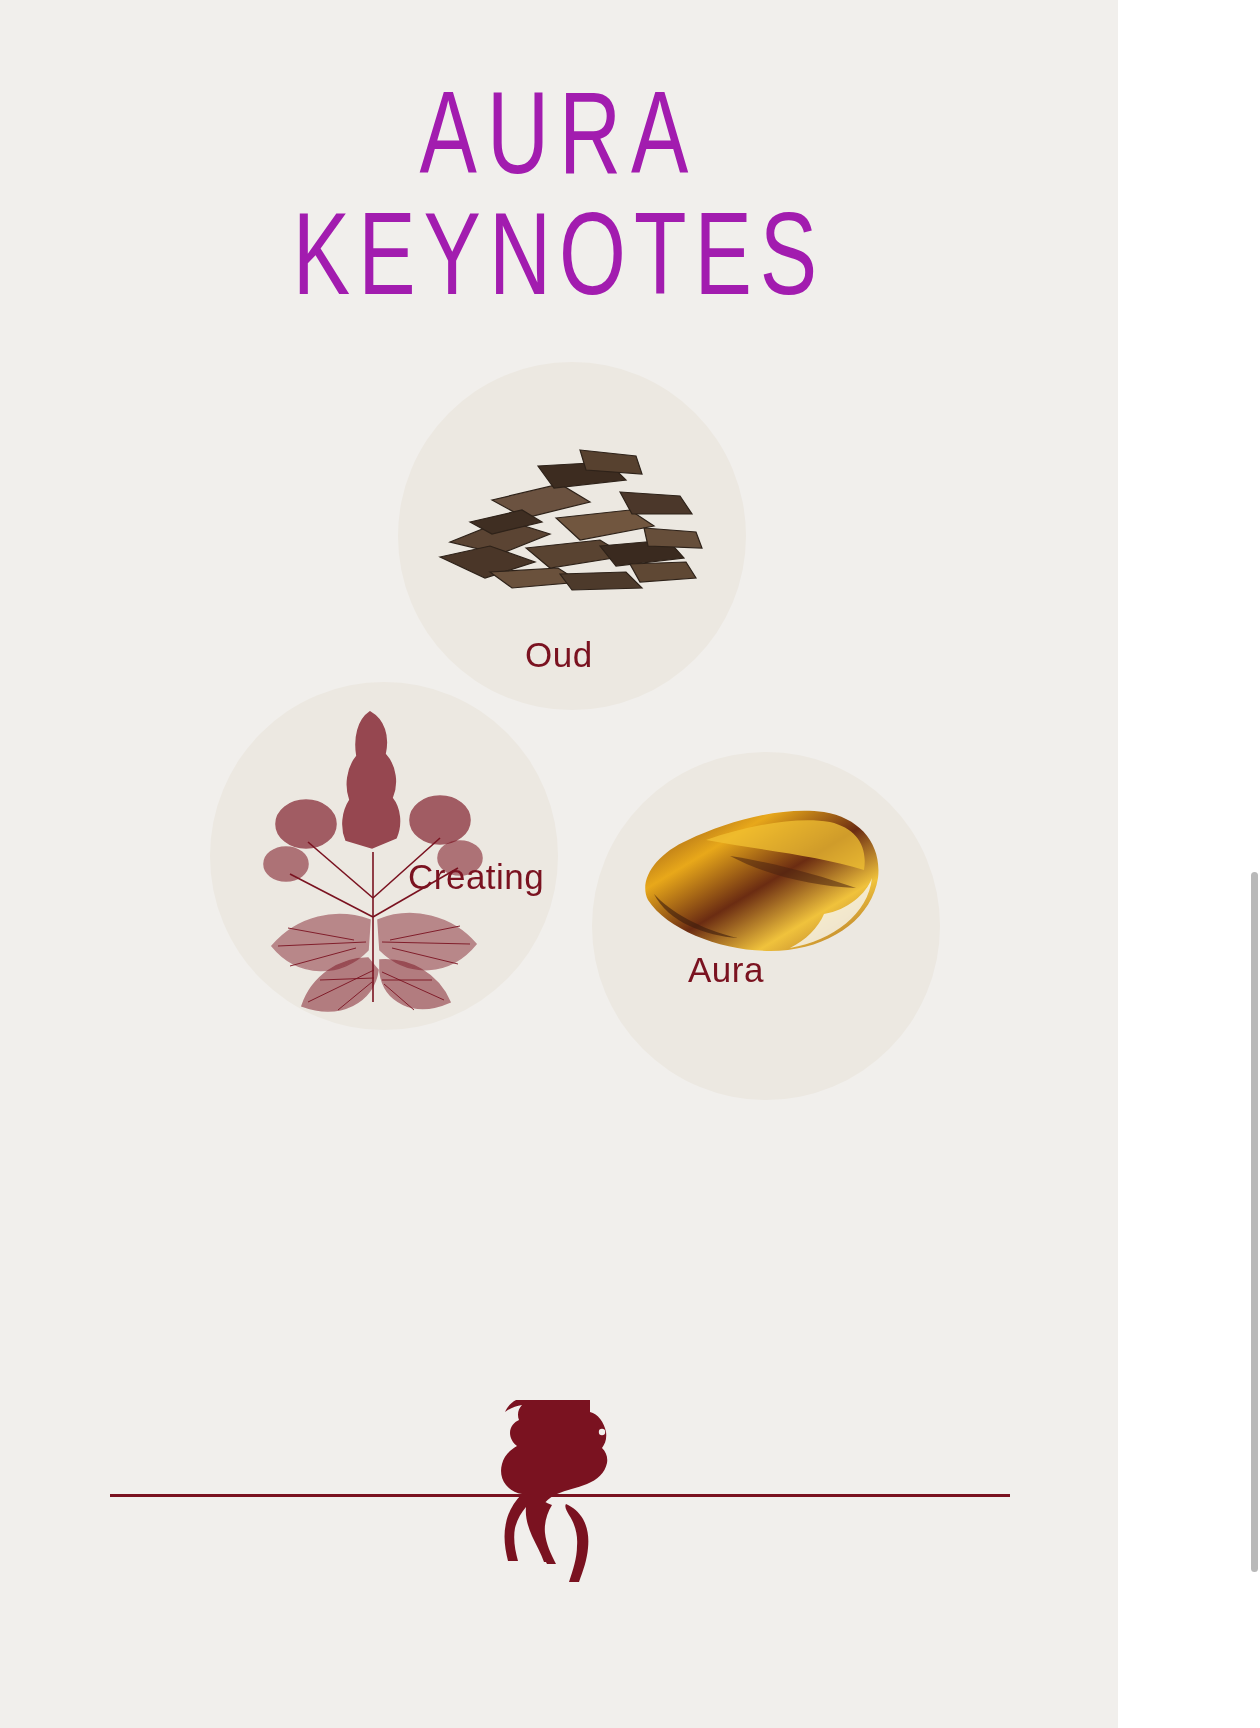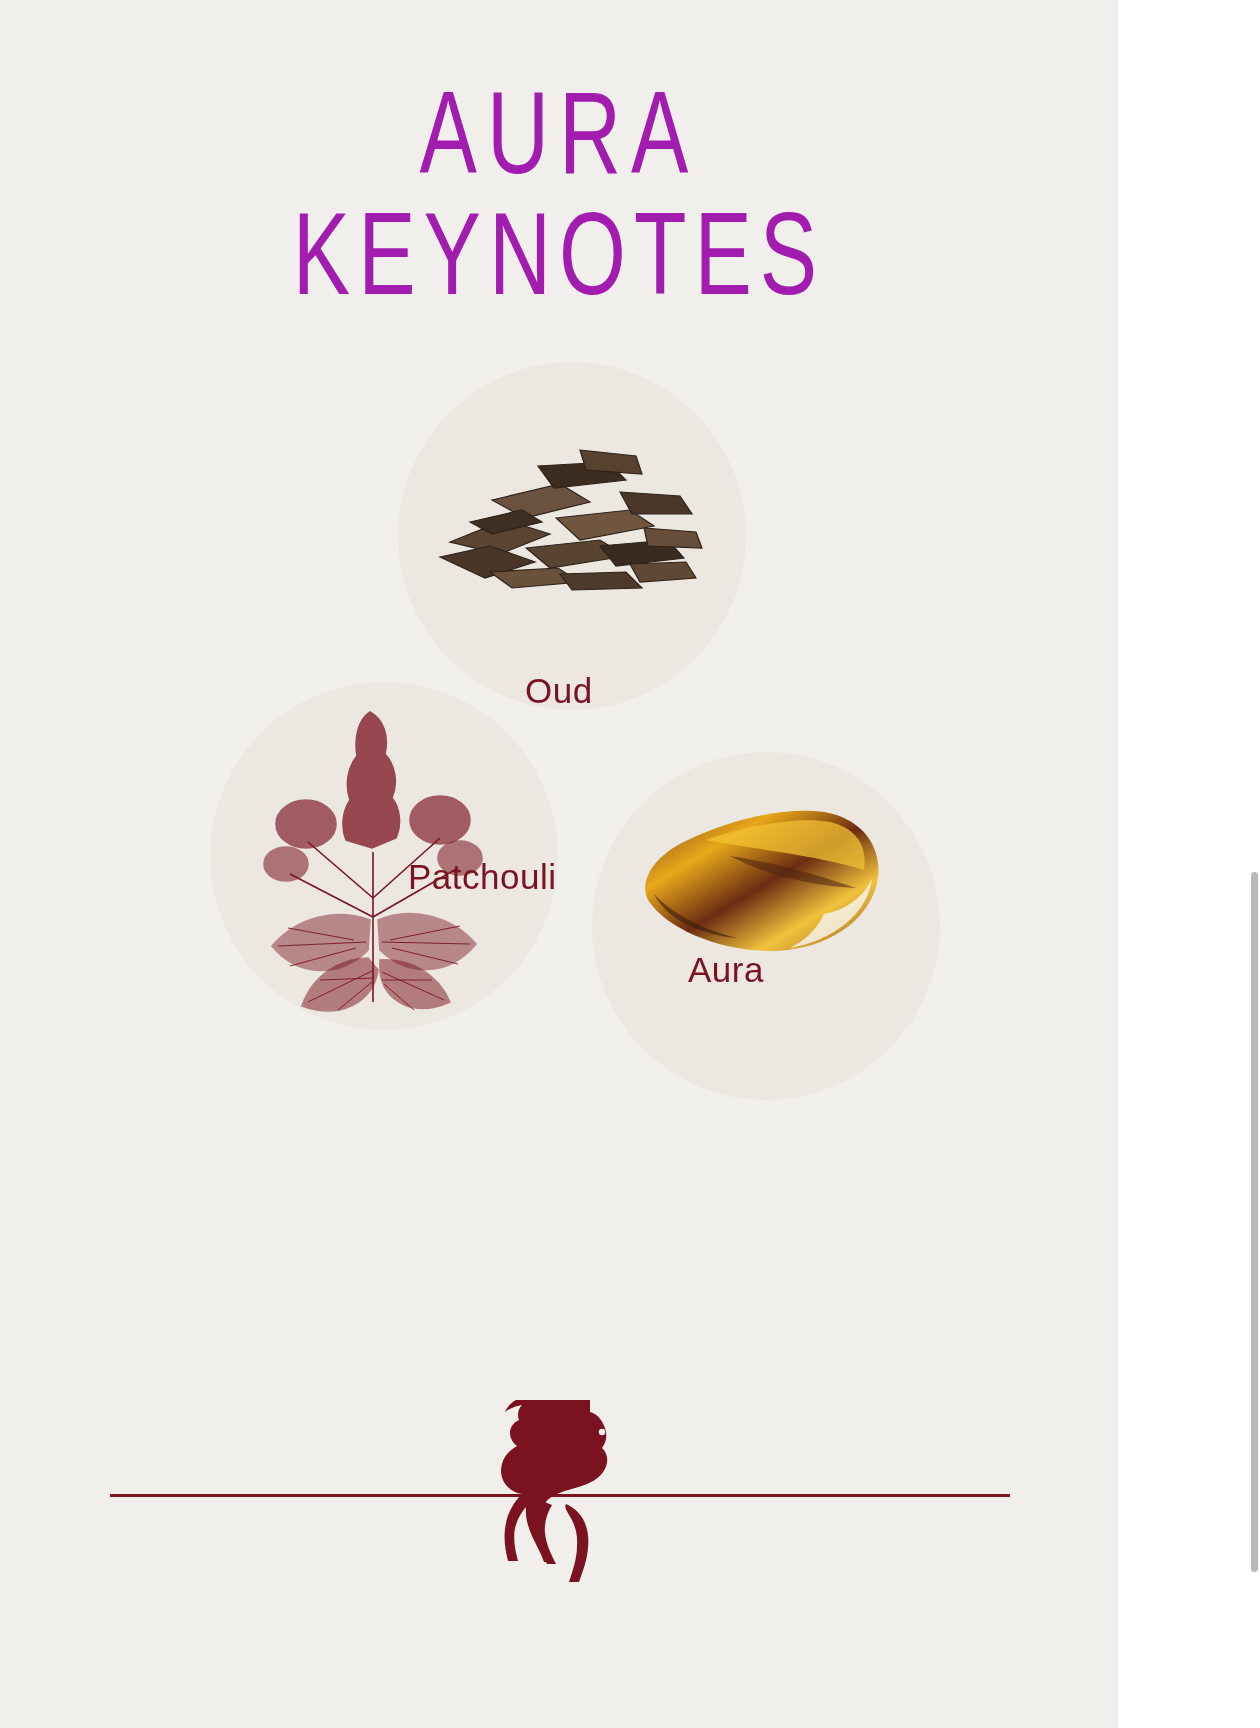--- a/index.html
+++ b/index.html
@@ -86,21 +86,21 @@
   }
   .note-label {
     position: absolute;
     color: #7a1220;
     font-size: 35px;
     font-family: "Liberation Sans", sans-serif;
     font-weight: 400;
     letter-spacing: 0.5px;
     white-space: nowrap;
   }
-  .label-oud   { left: 525px; top: 273px; margin-top: 36px; }
+  .label-oud   { left: 525px; top: 273px; }
   .label-patch { left: 408px; top: 495px; }
   .label-amber { left: 688px; top: 588px; }
 
   .art { position: absolute; }
   .art-oud    { left: 430px;  top: 60px;  width: 290px; height: 200px; }
   .art-patch  { left: 228px;  top: 340px; width: 290px; height: 320px; }
   .art-amber  { left: 610px;  top: 420px; width: 310px; height: 210px; }
 
   
   .description {
@@ -234,21 +234,21 @@
           </linearGradient>
         </defs>
         <path d="M38 118 C28 98 46 72 78 58 C116 40 170 24 214 30 C250 36 272 62 268 96 C262 134 226 162 178 168 C126 174 60 152 38 118 Z" fill="url(#amberGrad)"></path>
         <path d="M96 58 C136 44 186 34 220 40 C246 46 258 64 254 88 C210 74 150 68 96 58 Z" fill="#f2c233" opacity="0.75"></path>
         <path d="M214 132 C238 128 256 112 262 96 C258 132 224 158 180 166 C196 158 208 146 214 132 Z" fill="#f6f2e8" opacity="0.85"></path>
         <path d="M44 112 C60 130 92 148 128 156 C96 154 58 140 44 112 Z" fill="#3c1d0d" opacity="0.6"></path>
         <path d="M120 74 C160 80 206 92 246 106 C204 104 158 94 120 74 Z" fill="#4a2310" opacity="0.55"></path>
       </svg>
 
       <div class="note-label label-oud">Oud</div>
-      <div class="note-label label-patch">Patchouli</div>
+      <div class="note-label label-patch">Creating</div>
       <div class="note-label label-amber">Aura</div>
     </div>
 
 
     <div class="footer-rule"></div>
     <svg class="footer-horse" viewBox="0 0 180 185">
       <path fill="#7a1220" d="M120 12 c8 2 14 10 16 20 c1 7 -1 12 -4 16 c4 4 6 9 5 15 c-2 10 -10 17 -20 21 c-10 4 -21 6 -30 10 c-9 4 -15 10 -17 19 c-2 10 1 20 5 29 c3 7 7 13 9 20 l-10 0 c-3 -9 -8 -17 -12 -26 c-4 -9 -7 -19 -6 -29 c-5 6 -9 13 -11 21 c-2 11 0 22 3 33 l-10 0 c-3 -12 -5 -25 -2 -38 c2 -11 8 -21 16 -29 c-6 -1 -12 -4 -16 -9 c-5 -6 -6 -14 -4 -21 c2 -8 8 -14 15 -18 c-4 -3 -7 -8 -7 -13 c0 -6 4 -11 9 -13 c-2 -5 -1 -11 3 -15 c-6 1 -12 3 -17 7 c3 -7 9 -12 16 -14 c9 -3 19 -2 28 1 c4 -6 8 -12 14 -16 c5 -4 12 -5 18 -4 c-1 -4 -1 -9 1 -13 c2 -3 5 -5 8 -4 z M66 92 c4 6 9 11 16 13 c-5 8 -8 18 -7 28 c1 11 6 21 11 31 l-9 0 c-5 -10 -10 -21 -11 -33 c-1 -13 2 -27 0 -39 z M96 104 c7 3 13 8 17 15 c5 9 6 19 5 29 c-1 12 -5 23 -9 34 l-10 0 c4 -12 8 -24 8 -36 c1 -11 -2 -22 -8 -31 c-2 -4 -5 -8 -3 -11 z"></path>
       <circle cx="132" cy="32" r="3.2" fill="#f1efec"></circle>
     </svg>
 

